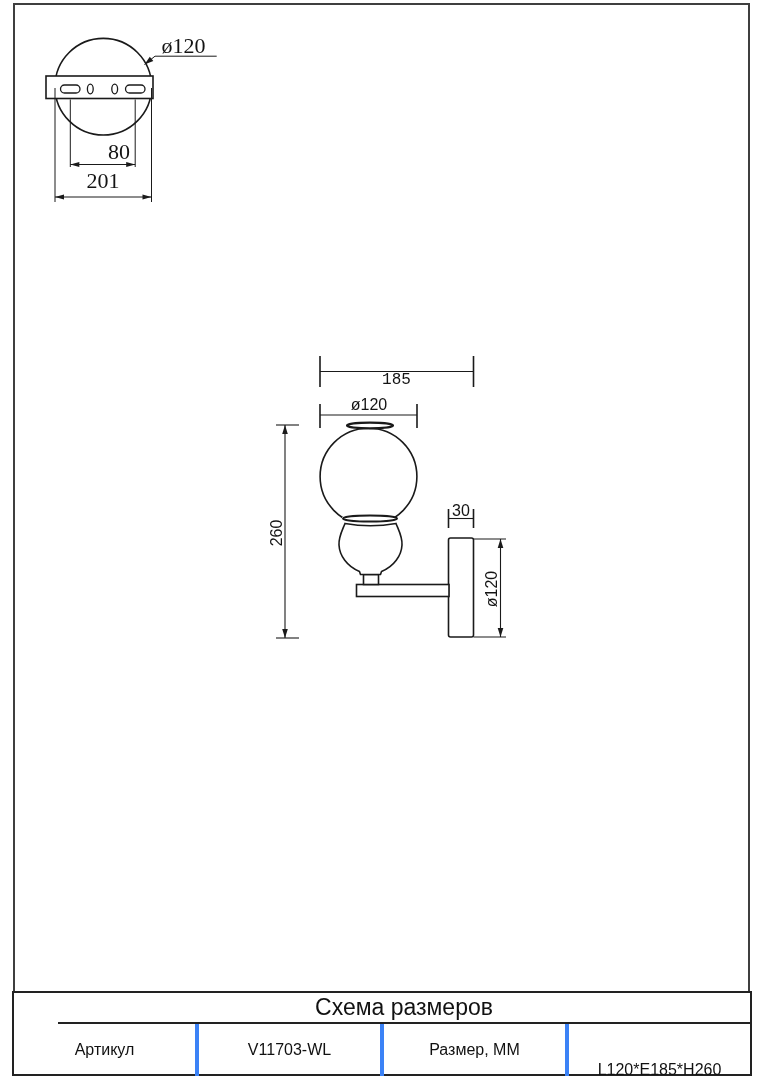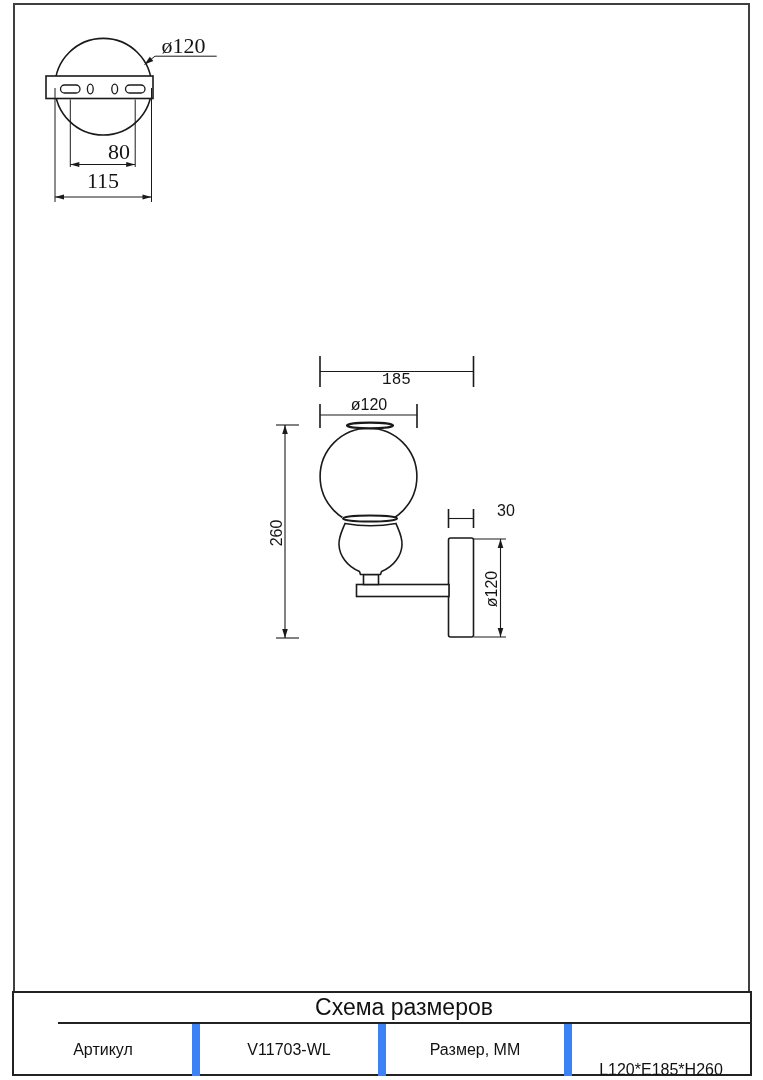--- a/index.html
+++ b/index.html
@@ -12,21 +12,21 @@
              color:#141414;line-height:1;}
   .dim-label.rot{transform:translate(-50%,-50%) rotate(-90deg);}
   .serifdim{font-family:"Liberation Serif","DejaVu Serif",serif;font-size:22px;}
   .sansdim{font-family:"Liberation Sans","DejaVu Sans",sans-serif;font-size:16px;}
   .titleblock{position:absolute;left:12px;top:991px;width:740px;height:85px;
               box-sizing:border-box;border:2px solid #222;background:#fff;}
   .tb-title{height:29px;border-bottom:2px solid #222;display:flex;
             align-items:center;justify-content:center;font-size:23px;margin-left:44px;}
   .tb-row{display:flex;height:52px;}
   .tb-cell{flex:1 1 25%;display:flex;align-items:center;justify-content:center;
-           font-size:16px;border-right:8px solid #3b82f6;}
+           font-size:16px;border-right:4px solid #3b82f6;}
   .tb-cell:last-child{border-right:none;margin-top:40px;}
 </style>
 </head>
 <body>
 
 <div class="page">
   <div class="frame"></div>
 
   <svg class="draw" viewBox="0 0 763 1080" fill="none" stroke="#1a1a1a">
 
@@ -104,25 +104,25 @@
         <line x1="276" y1="638" x2="299" y2="638"></line>
         <line x1="285" y1="425" x2="285" y2="638"></line>
         <polygon points="285,425 282.2,434 287.8,434" fill="#1a1a1a" stroke="none"></polygon>
         <polygon points="285,638 282.2,629 287.8,629" fill="#1a1a1a" stroke="none"></polygon>
       </g>
     </g>
   </svg>
 
   <span class="dim-label serifdim" style="left:183.5px;top:46px;">ø120</span>
   <span class="dim-label serifdim" style="left:119px;top:152px;">80</span>
-  <span class="dim-label serifdim" style="left:103px;top:181px;">115</span>
+  <span class="dim-label serifdim" style="left:103px;top:181px;">201</span>
 
   <span class="dim-label sansdim" style="left:396.5px;top:380px;font-family:Liberation Mono, monospace;">185</span>
   <span class="dim-label sansdim" style="left:369px;top:405px;">ø120</span>
-  <span class="dim-label sansdim" style="left:461px;top:511px;margin-left:45px;">30</span>
+  <span class="dim-label sansdim" style="left:461px;top:511px;">30</span>
   <span class="dim-label sansdim rot" style="left:491.5px;top:588.5px;">ø120</span>
   <span class="dim-label sansdim rot" style="left:276.5px;top:532.5px;">260</span>
 
   <div class="titleblock">
     <div class="tb-title">Схема размеров</div>
     <div class="tb-row">
       <div class="tb-cell">Артикул</div>
       <div class="tb-cell">V11703-WL</div>
       <div class="tb-cell">Размер, ММ</div>
       <div class="tb-cell">L120*E185*H260</div>

